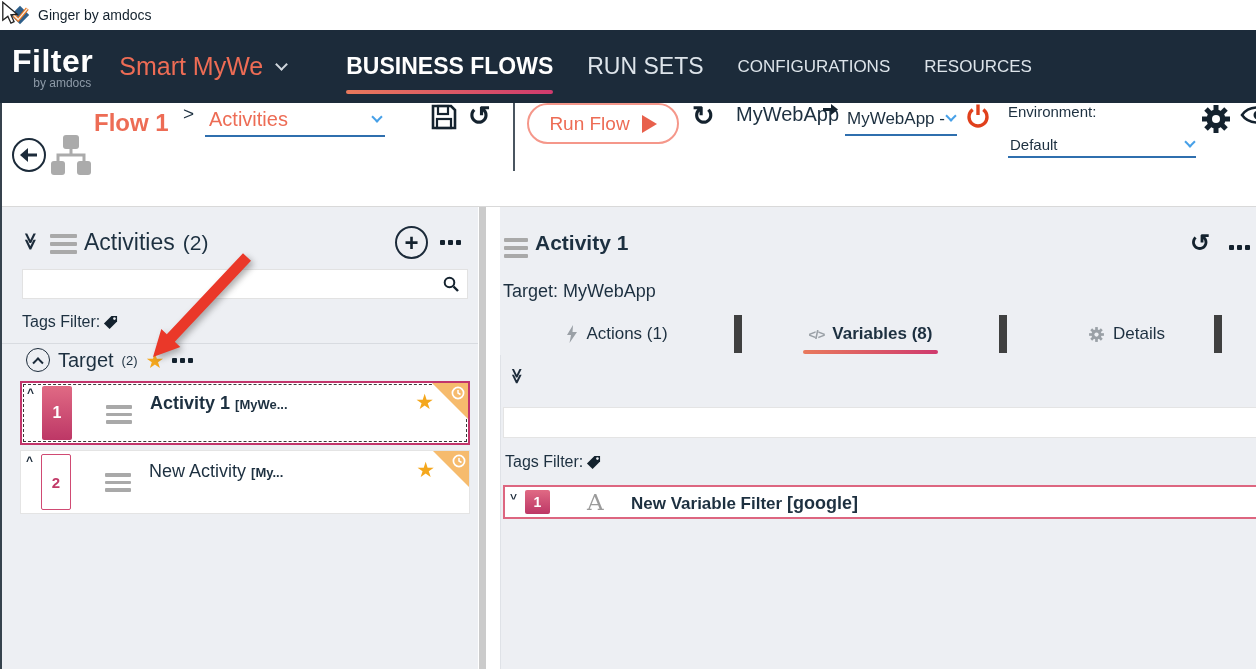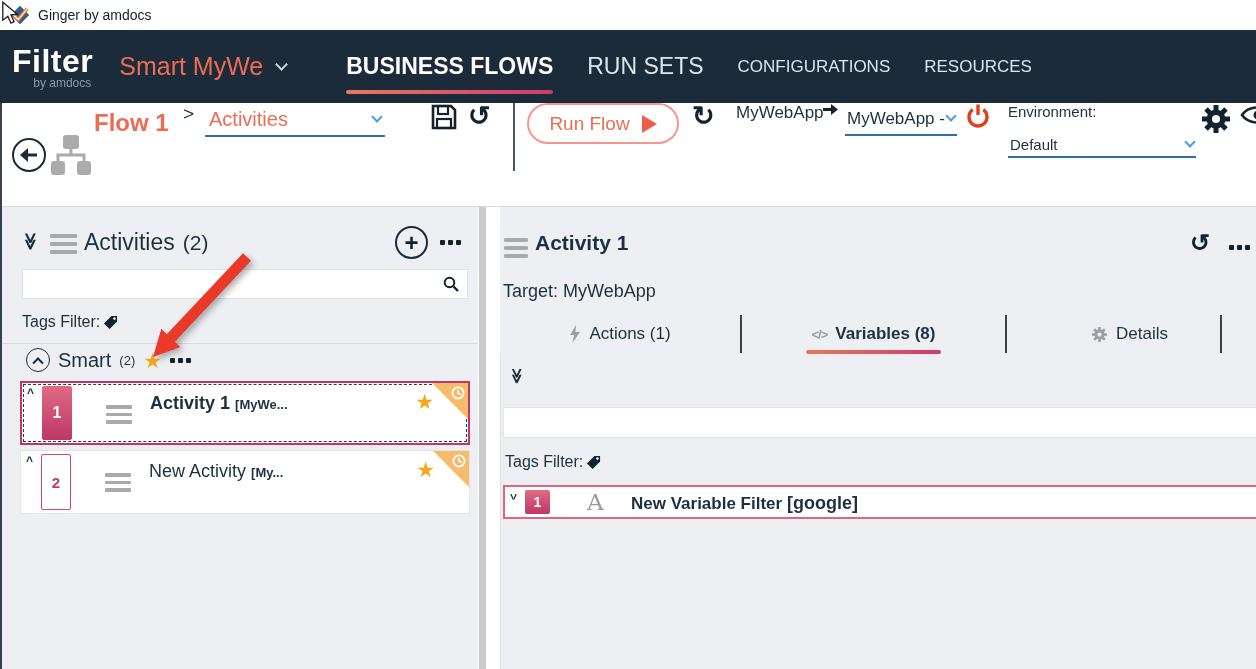--- a/index.html
+++ b/index.html
@@ -38,21 +38,21 @@
   .dd { border-bottom:2px solid #2f6fae; display:flex; align-items:center; justify-content:space-between; }
   .dd-activities { left:205px; top:36px; width:180px; height:34px; font-size:20px; color:#ed6c55; padding:0 4px; }
   .tb-save { left:430px; top:38px; }
   .glyph-btn { font-size:27px; font-weight:bold; color:#14222e; line-height:1; }
   .tb-undo { left:468px; top:38px; }
   .tb-divider { left:513px; top:17px; width:2px; height:68px; background:#4a5560; }
   .run-btn { left:527px; top:31px; width:152px; height:41px; border:2px solid #f5978a; border-radius:21px; display:flex; align-items:center; justify-content:center; gap:12px; background:#fff; }
   .run-btn .run-label { font-size:19px; color:#ed6c55; }
   .play-tri { width:0; height:0; border-left:15px solid #e8604c; border-top:9px solid transparent; border-bottom:9px solid transparent; }
   .tb-refresh { left:692px; top:37px; }
-  .agent-src { left:736px; top:43px; font-size:17px; color:#1d3040; }
+  .agent-src { left:736px; top:43px; font-size:20px; color:#1d3040; }
   .agent-arrow { left:822px; top:45px; }
   .dd-agent { left:845px; top:36px; width:112px; height:33px; font-size:17px; color:#1d3040; padding:10px 2px; }
   .tb-power { left:966px; top:37px; }
   .env { left:1008px; top:24px; width:188px; }
   .env-label { font-size:15px; color:#1d3040; }
   .env-dd { margin-top:12px; height:26px; font-size:15px; color:#1d3040; border-bottom:2px solid #2f6fae; display:flex; align-items:center; justify-content:space-between; padding:0 2px; }
   .tb-gear { left:1200px; top:38px; }
   .tb-eye { left:1240px; top:42px; }
 
   
@@ -101,21 +101,21 @@
   .corner-clock { position:absolute; right:3px; top:3px; }
 
   
   .rp-burger { position:absolute; left:4px; top:31px; width:24px; }
   .rp-burger i { width:24px; }
   .rp-title { position:absolute; left:35px; top:24px; font-size:21px; font-weight:bold; color:#1d3040; }
   .rp-undo { position:absolute; right:46px; top:24px; }
   .rp-dots { position:absolute; right:6px; top:38px; }
   .rp-target { position:absolute; left:3px; top:74px; font-size:18px; color:#1d3040; }
   .tabs { position:absolute; left:0; top:108px; width:756px; height:38px; display:flex; }
-  .tab { height:38px; display:flex; align-items:center; justify-content:center; gap:8px; border-right:2px solid #404040; font-size:17px; color:#1d3040; }
+  .tab { height:38px; display:flex; align-items:center; justify-content:center; gap:8px; border-right:8px solid #404040; font-size:17px; color:#1d3040; }
   .tab .tab-inner { position:relative; display:flex; align-items:center; gap:8px; }
   .tab-actions { width:242px; }
   .tab-variables { width:265px; font-weight:bold; }
   .tab-details { width:215px;padding-left:32px; }
   .tab-end-pad { width:34px; border-right:none; }
   .tab-variables .tab-inner::after { content:""; position:absolute; left:-6px; right:-6px; bottom:-10px; height:4px; border-radius:2px; background:linear-gradient(90deg,#e8795c,#cf3a6e); }
   .code-glyph { font-size:13px; font-weight:bold; color:#9aa0a6; letter-spacing:-1px; }
   .rp-content { position:absolute; left:0; top:148px; width:756px; bottom:0; border-left:1px solid #dfe2e7; }
   .rp-collapse { position:absolute; left:8px; top:12px; font-size:15px; font-weight:bold; color:#1c2b3a; transform:rotate(90deg); }
   .rp-search { position:absolute; left:2px; top:52px; width:754px; height:31px; background:#fff; border:1px solid #e4e4e4; }
@@ -264,21 +264,21 @@
         <path d="M1 9 L9 1 H15 V7 L7 15 Z" fill="#14222e"></path>
         <circle cx="12.2" cy="3.8" r="1.4" fill="#edeff3"></circle>
       </svg>
     </div>
     <div class="lp-divider"></div>
 
     <div class="group-row">
       <span class="group-circle">
           <span class="chev-up"></span>
         </span>
-      <span class="group-name">Smart</span>
+      <span class="group-name">Target</span>
       <span class="group-count">(2)</span>
       <span class="star">★</span>
       <span class="dots">
           <i></i>
           <i></i>
           <i></i>
         </span>
     </div>
 
     <div class="activity-item item-1">

